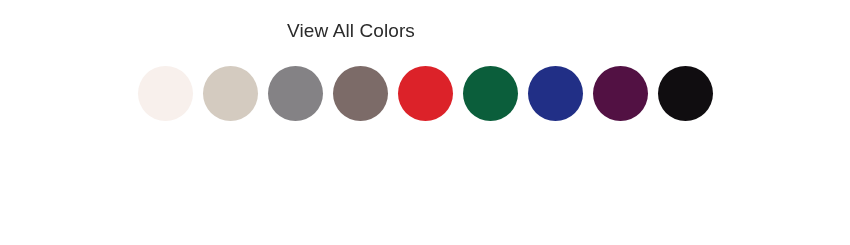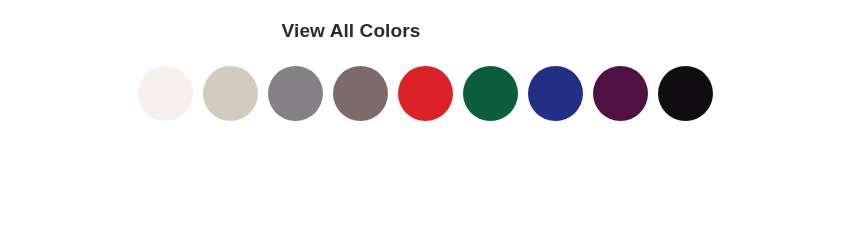--- a/index.html
+++ b/index.html
@@ -23,21 +23,21 @@
   }
 
   #panel-title {
     position: absolute;
     left: 0;
     top: 19px;
     width: 702px;
     text-align: center;
     font-family: "Liberation Sans", sans-serif;
     font-size: 19px;
-    font-weight: 700;
+    font-weight: 400;
     line-height: 24px;
     color: #2b2b2b;
     letter-spacing: 0.1px;
     white-space: nowrap;
   }
 
   #swatch-row {
     position: absolute;
     left: 138px;
     top: 66px;

